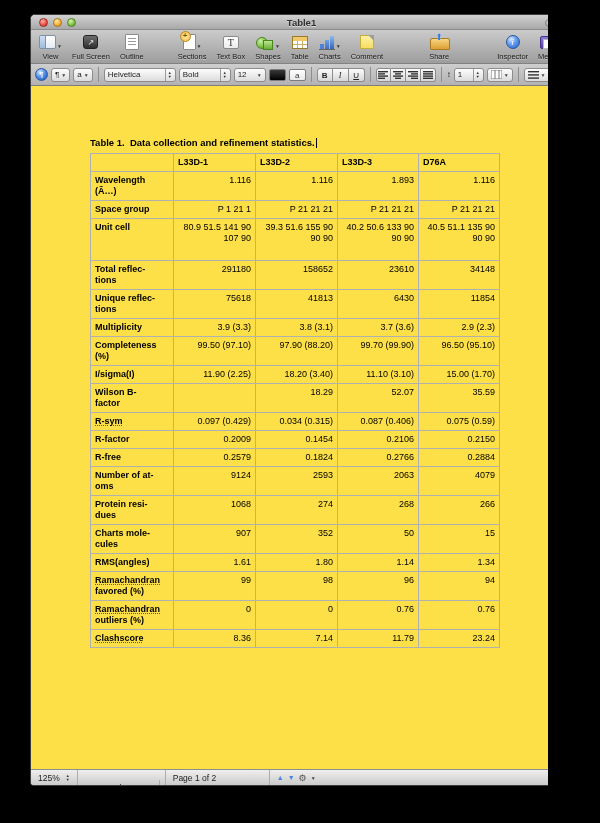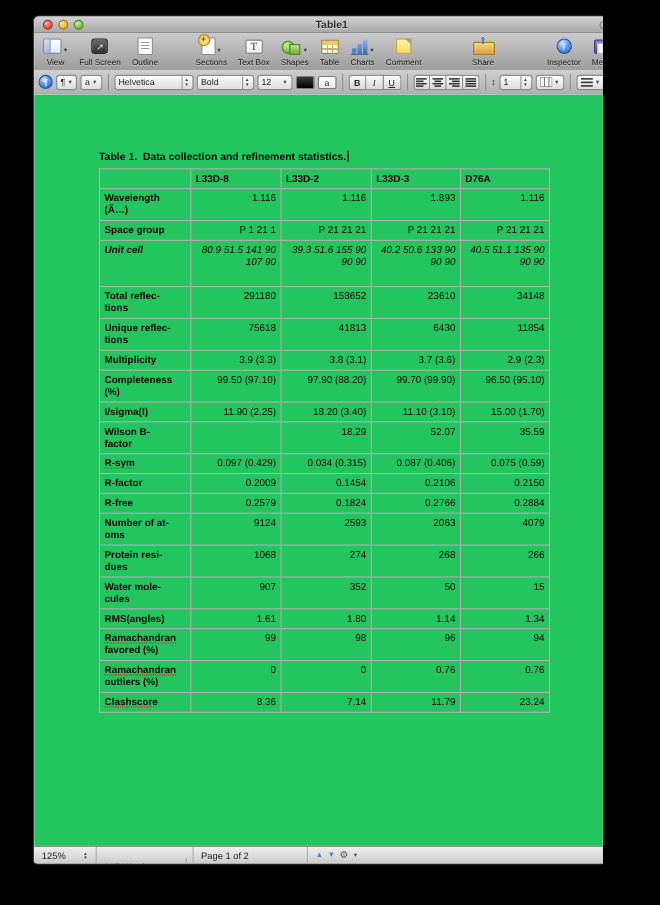--- a/index.html
+++ b/index.html
@@ -98,48 +98,48 @@
   .alg { display:flex; }
   .alg .b { width:15px; height:14px; background:linear-gradient(#fbfbfb,#d7d7d7); border:1px solid #8c8c8c;
     display:flex; align-items:center; justify-content:center; }
   .alg .b:first-child { border-radius:3px 0 0 3px; }
   .alg .b + .b { border-left:none; }
   .alg .b:last-child { border-radius:0 3px 3px 0; }
   .spacing-ic { font-size:8px; color:#222; }
 
   
   .content { flex:1 1 auto; position:relative; background:#fff; overflow:hidden; }
-  .page { position:absolute; left:0; top:0; right:15px; bottom:0; background:#22c55e; padding:51px 0 0 59px; }
+  .page { position:absolute; left:0; top:0; right:15px; bottom:0; background:#fde047; padding:51px 0 0 59px; }
   .caption { font-size:9.5px; font-weight:bold; color:#000; white-space:pre; margin-bottom:5px; }
   .caret { display:inline-block; width:1px; height:10px; background:#000; vertical-align:-2px; margin-left:1px; }
 
   table.stats { border-collapse:collapse; width:409px; table-layout:fixed; }
   table.stats th, table.stats td { border:1px solid #b0b0b0; font-size:9px; line-height:11px;
     padding:3px 4px; vertical-align:top; color:#000; }
   table.stats thead th { text-align:left; font-weight:bold; height:18px; }
   table.stats th.rowlbl { text-align:left; font-weight:bold; }
   table.stats td.val { text-align:right; white-space:pre-wrap; font-weight:normal; }
-  tr.row-tall th, tr.row-tall td { padding-bottom:16px;font-style:italic; }
+  tr.row-tall th, tr.row-tall td { padding-bottom:16px; }
   .msp { text-decoration:underline dotted #e02020; text-decoration-thickness:1px; text-underline-offset:1px; }
 
   
   .vscroll { position:absolute; right:0; top:0; bottom:0; width:15px; background:#f6f6f6; border-left:1px solid #a8a8a8; }
   .vs-up { position:absolute; top:2px; left:0; right:0; text-align:center; font-size:6px; color:#555; }
   .vs-down { position:absolute; bottom:2px; left:0; right:0; text-align:center; font-size:6px; color:#555; }
   .vs-thumb { position:absolute; left:1px; width:11px; top:11px; height:342px; border-radius:6px;
     background:linear-gradient(90deg,#9cbef0,#d8e8fb 30%,#5e97e8 65%,#3d74c8);
     background-blend-mode:normal; border:1px solid #6b93c8; }
   .vs-thumb::after { content:""; position:absolute; inset:0; border-radius:6px;
     background:repeating-linear-gradient(180deg, rgba(255,255,255,.35) 0 2px, rgba(0,0,0,0) 2px 5px); }
 
   
   .statusbar { height:16px; flex:0 0 16px; background:linear-gradient(#efefef,#cbcbcb);
     border-top:1px solid #8d8d8d; display:flex; align-items:center; font-size:8.5px; color:#222; position:relative; }
   .sb-seg { display:flex; align-items:center; height:100%; padding:0 7px; border-right:1px solid #adadad; }
-  .sb-zoom { gap:13px; }
+  .sb-zoom { gap:3px; }
   .sb-words { width:82px;margin-top:20px; }
   .sb-page { width:105px; margin-left:5px; border-left:1px solid #adadad; }
   .sb-nav { border-right:none; gap:4px; }
   .tri-up { color:#4a84dc; font-size:7px; } .tri-down { color:#4a84dc; font-size:7px; }
   .gear { color:#555; font-size:9px; } .gear-arr { font-size:5px; color:#444; }
   .resize { position:absolute; right:1px; bottom:1px; width:12px; height:12px;
     background:repeating-linear-gradient(135deg, transparent 0 2px, #9a9a9a 2px 3px, transparent 3px 4px); }
 </style>
 </head>
 <body>
@@ -359,21 +359,21 @@
           <colgroup>
             <col style="width:83px">
               <col style="width:82px">
               <col style="width:82px">
               <col style="width:81px">
               <col style="width:81px">
           </colgroup>
           <thead>
               <tr id="stats-head">
                 <th></th>
-                <th>L33D-8</th>
+                <th>L33D-1</th>
                 <th>L33D-2</th>
                 <th>L33D-3</th>
                 <th>D76A</th>
               </tr>
             </thead>
           <tbody id="stats-body">
               <tr>
                 <th class="rowlbl"><span>Wavelength</span><br><span>(Ã…)</span></th>
                 <td class="val">1.116</td>
                 <td class="val">1.116</td>
@@ -469,21 +469,21 @@
                 <td class="val">4079</td>
               </tr>
               <tr>
                 <th class="rowlbl"><span>Protein resi-</span><br><span>dues</span></th>
                 <td class="val">1068</td>
                 <td class="val">274</td>
                 <td class="val">268</td>
                 <td class="val">266</td>
               </tr>
               <tr>
-                <th class="rowlbl"><span>Water mole-</span><br><span>cules</span></th>
+                <th class="rowlbl"><span>Charts mole-</span><br><span>cules</span></th>
                 <td class="val">907</td>
                 <td class="val">352</td>
                 <td class="val">50</td>
                 <td class="val">15</td>
               </tr>
               <tr>
                 <th class="rowlbl"><span>RMS(angles)</span></th>
                 <td class="val">1.61</td>
                 <td class="val">1.80</td>
                 <td class="val">1.14</td>

